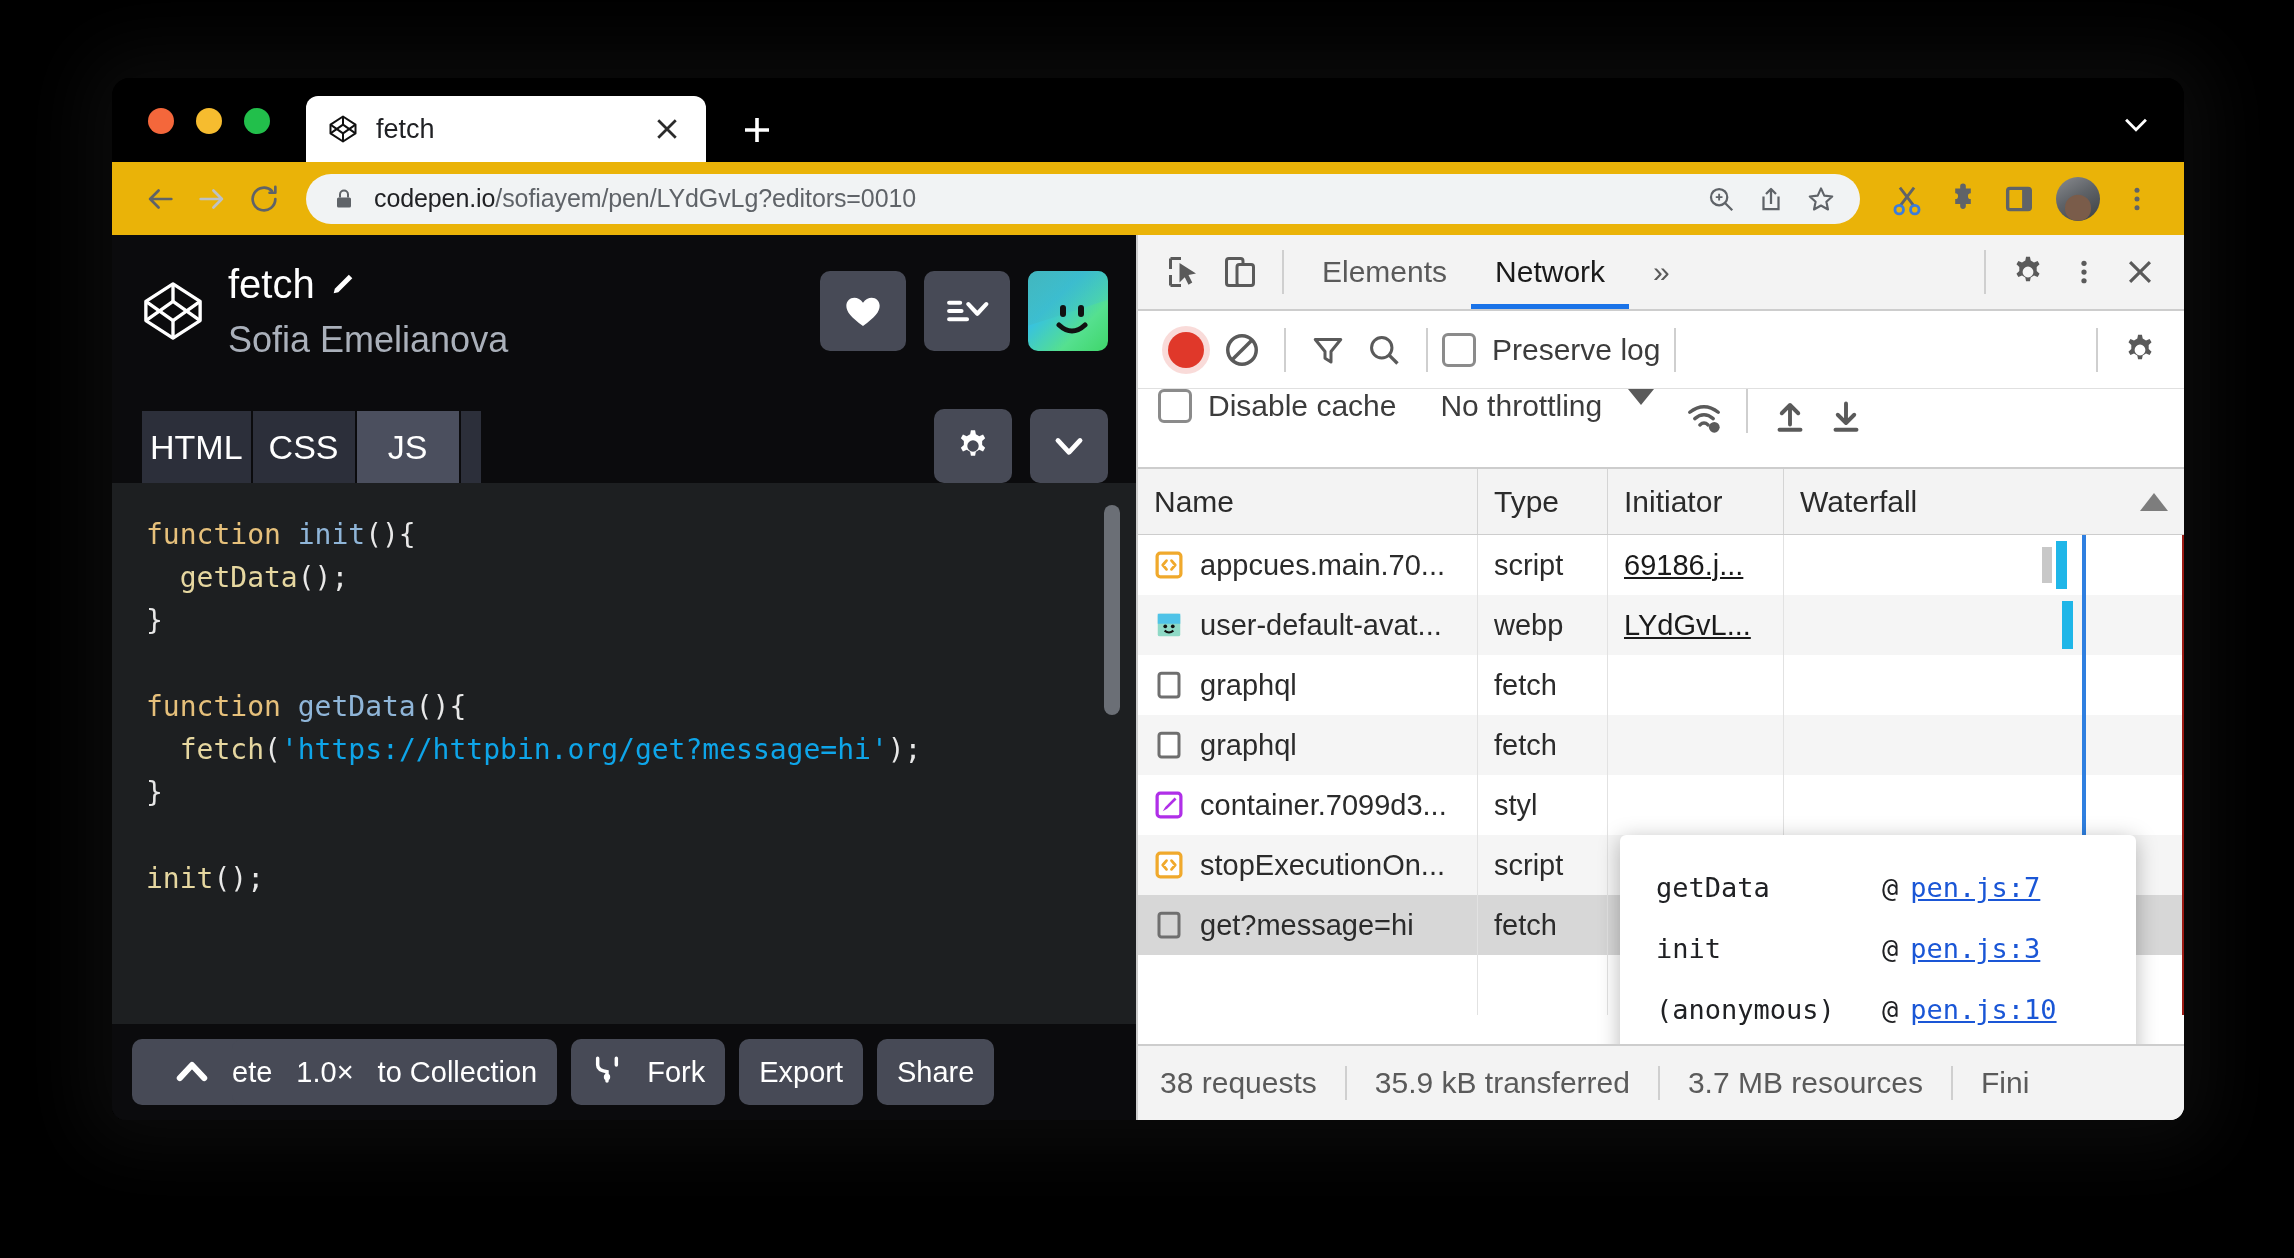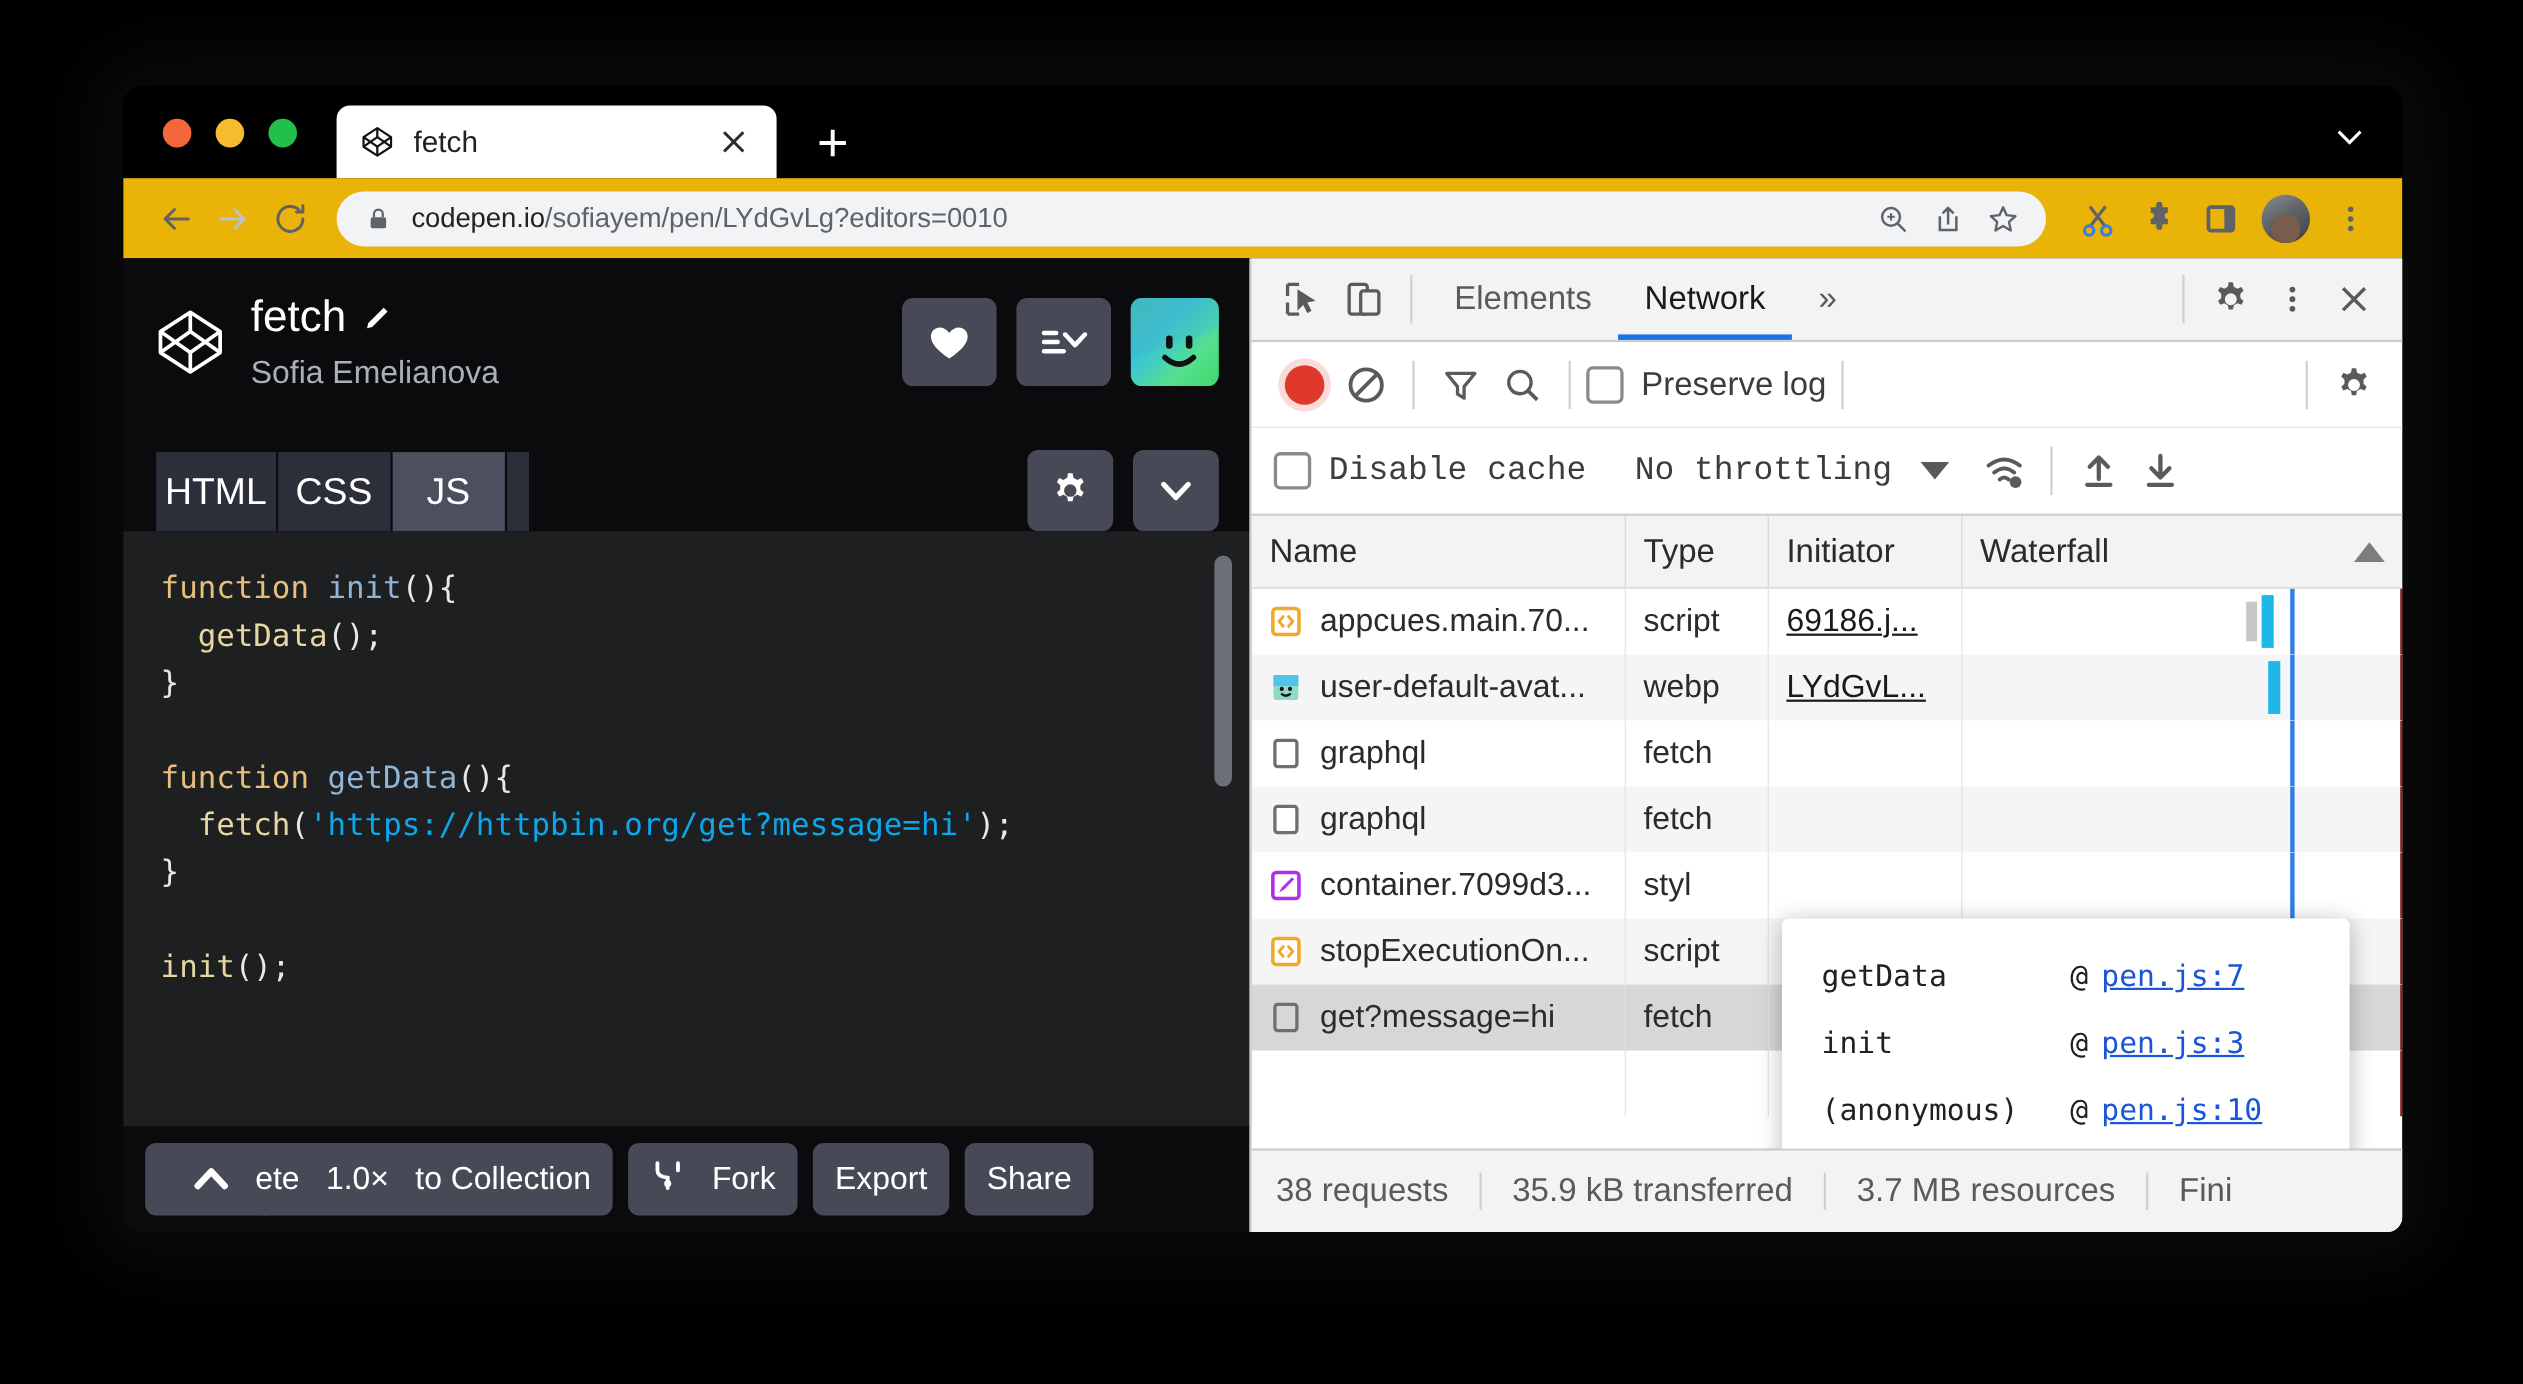--- a/index.html
+++ b/index.html
@@ -143,21 +143,21 @@
     height: 152px;
     display: flex; align-items: center;
     padding: 0 28px 0 30px;
     background: #0b0b0d;
   }
   .pen-logo { width: 62px; height: 62px; flex: 0 0 62px; margin-right: 24px; }
   .pen-meta { flex: 1; min-width: 0; }
   .pen-title-row { display: flex; align-items: center; gap: 14px; }
   .pen-title { font-size: 40px; color: #fff; }
   .pen-pencil { width: 28px; height: 28px; display: flex; }
-  .pen-author { font-size: 29px; color: #aab0ba; margin-top: 12px; }
+  .pen-author { font-size: 36px; color: #aab0ba; margin-top: 12px; }
   .pen-actions { display: flex; align-items: center; gap: 18px; }
   .pen-btn {
     width: 86px; height: 80px;
     background: #474a56;
     border-radius: 10px;
     display: flex; align-items: center; justify-content: center;
     color: #fff;
   }
   .pen-avatar {
     width: 80px; height: 80px; border-radius: 10px;
@@ -313,25 +313,24 @@
     width: 34px; height: 34px;
     border: 3px solid #8b8b8b;
     border-radius: 6px;
     background: #fff;
     flex: none;
   }
   .cb-label { font-size: 30px; color: #3c3c3c; margin-left: 16px; white-space: nowrap; }
 
   .dt-row3 {
     height: 80px;
-    display: flex; align-items: center;
+    display: flex; 
     padding: 0 16px 0 20px;
     background: #fff;
     border-bottom: 2px solid #cdcdcd;
-    font-family: Liberation Mono, monospace;
   }
   .throttle {
     font-size: 30px; color: #3c3c3c;
     margin-left: 44px; white-space: nowrap;
   }
   .caret-down {
     width: 0; height: 0;
     border-left: 13px solid transparent;
     border-right: 13px solid transparent;
     border-top: 16px solid #5a5a5a;

